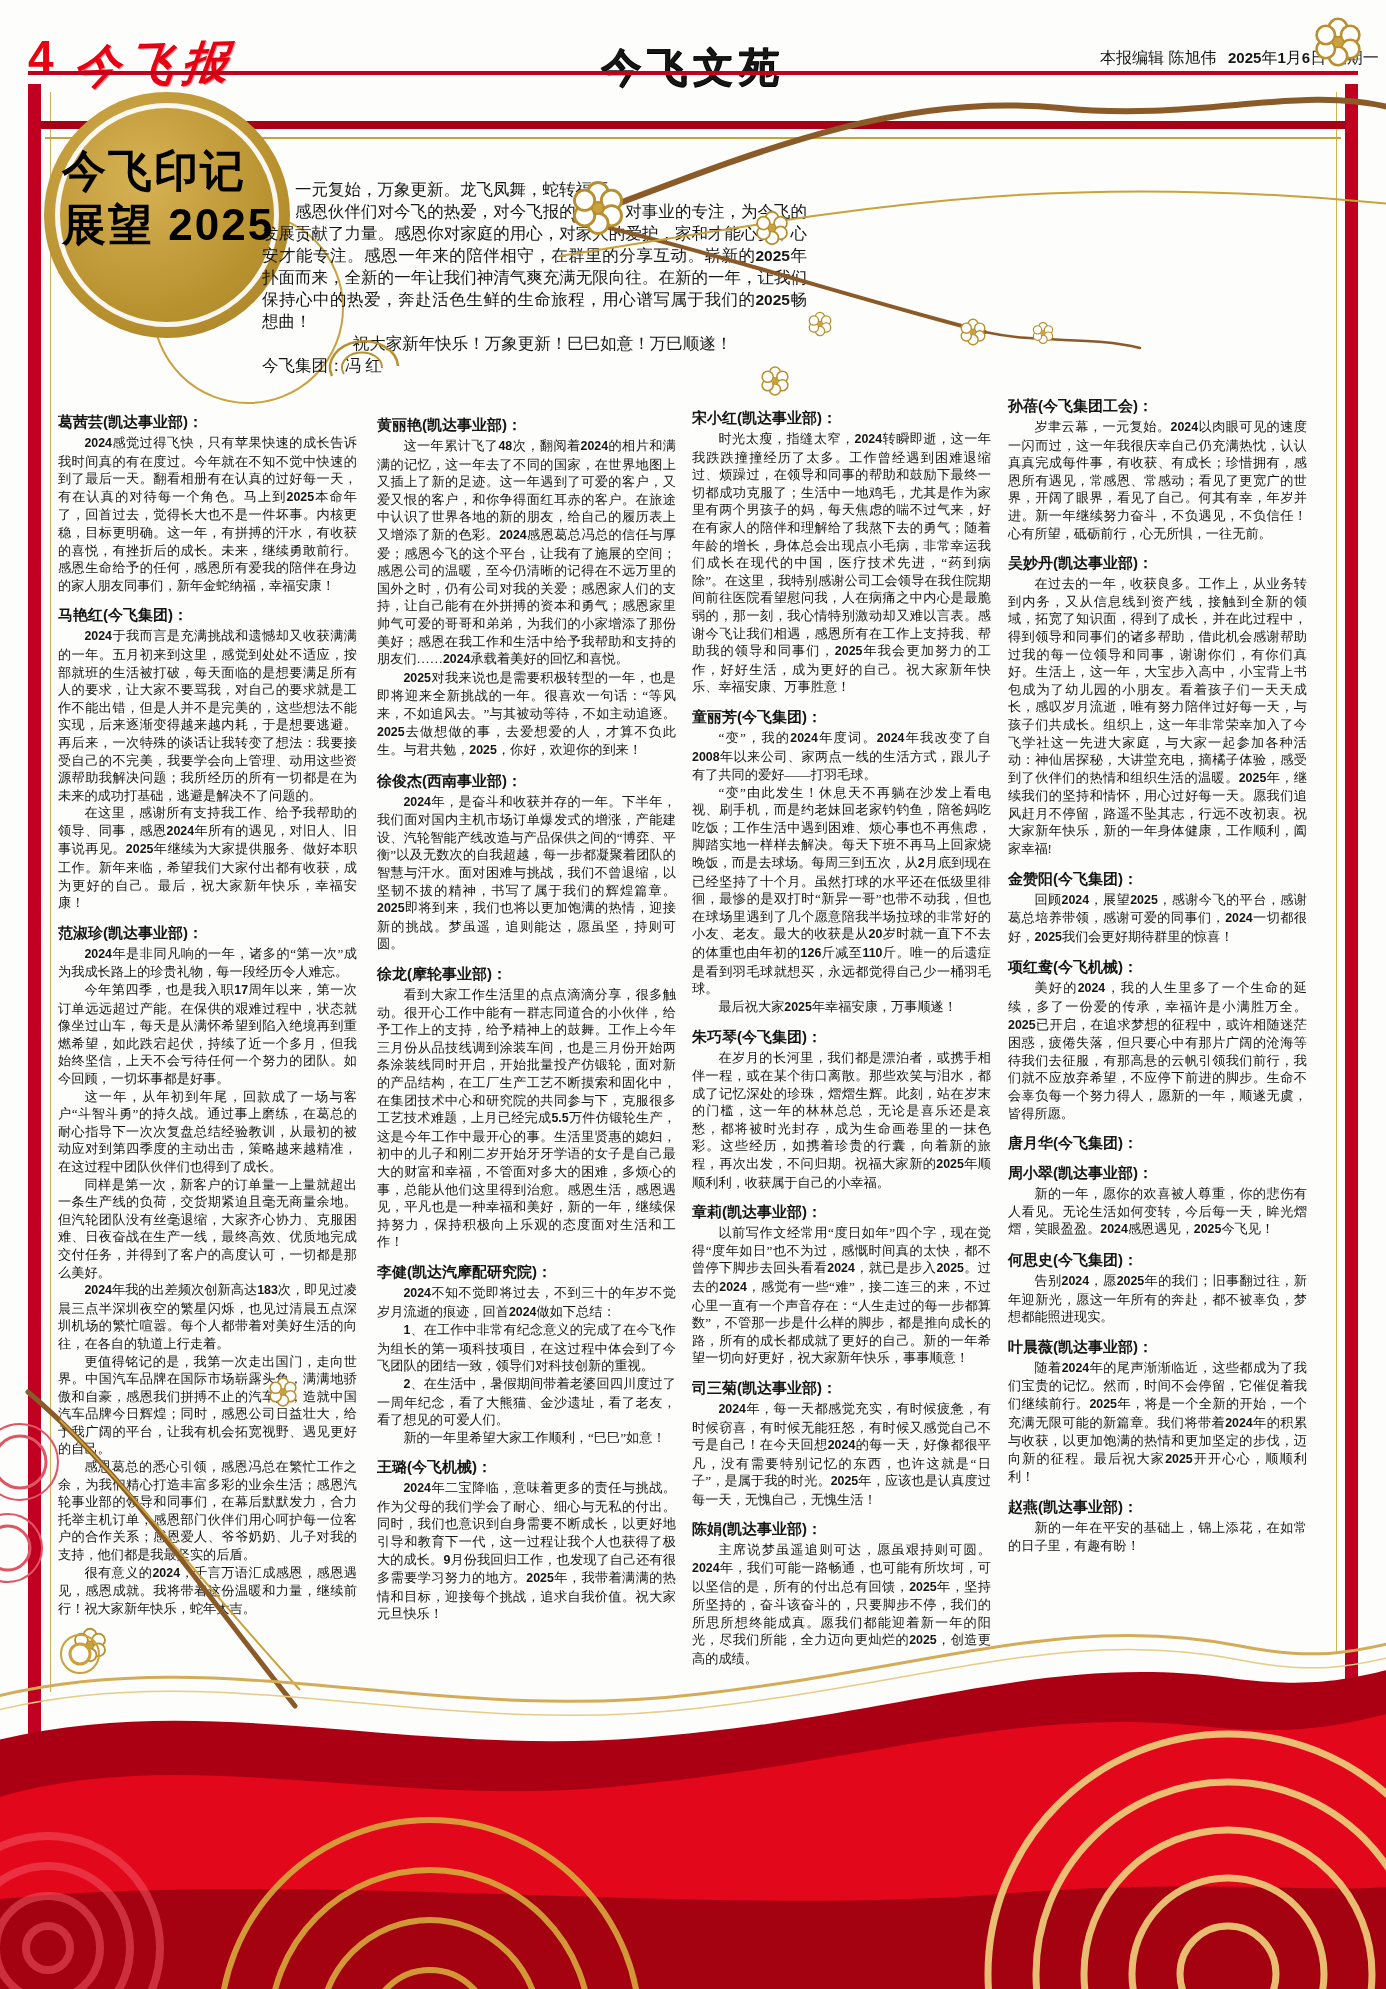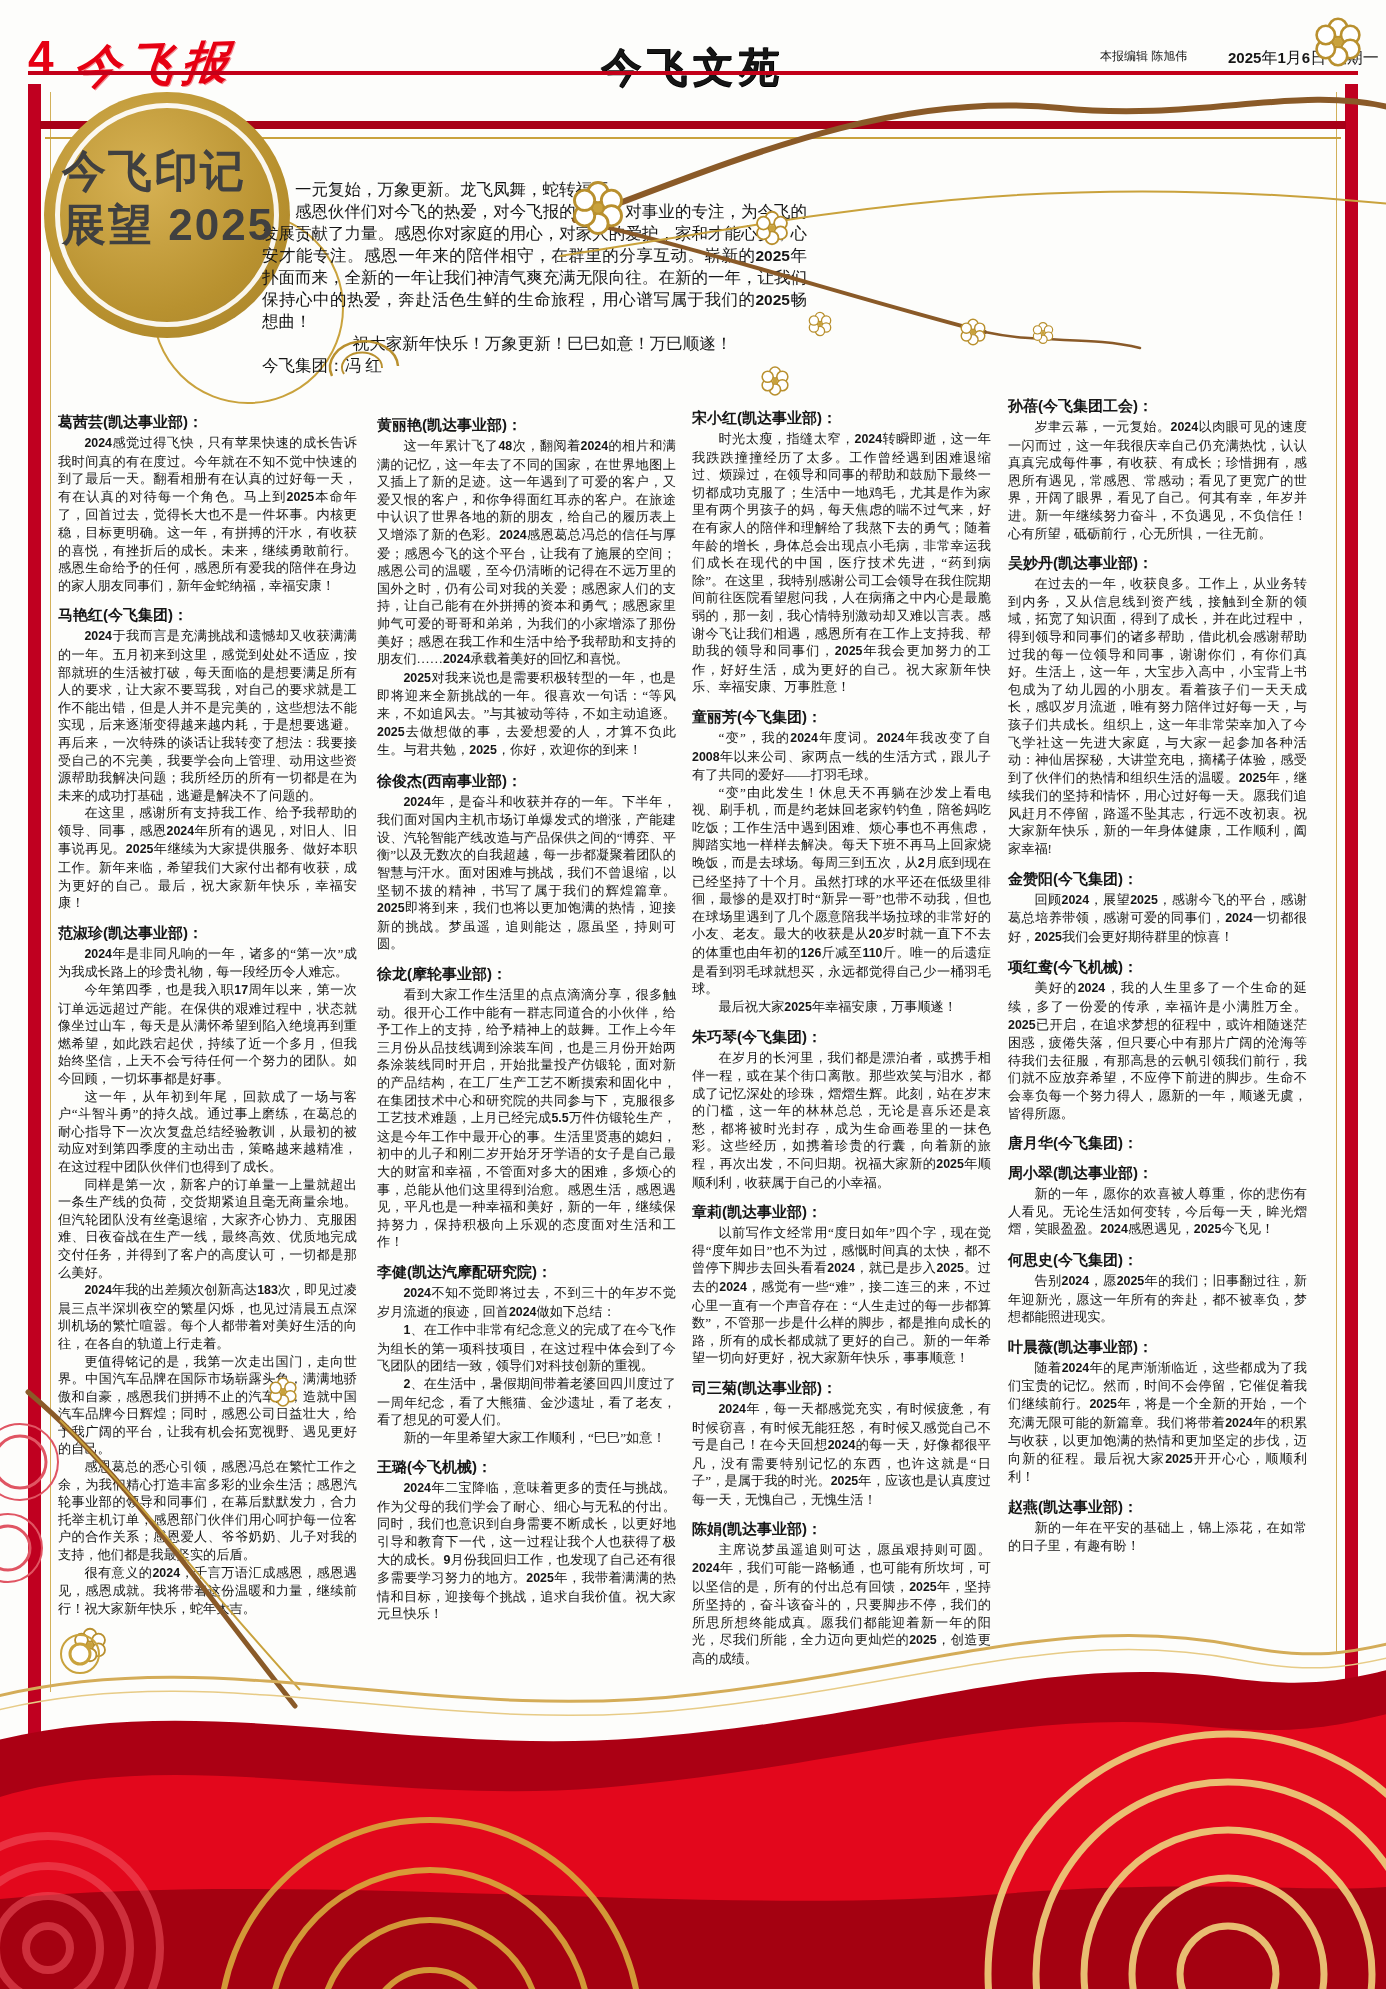--- a/index.html
+++ b/index.html
@@ -9,40 +9,40 @@
 
   
   .pagenum{position:absolute;left:28px;top:30px;font-size:46px;font-weight:800;color:#e60012;
            font-family:"Liberation Sans",sans-serif;}
   .masthead{position:absolute;left:74px;top:34px;font-size:46px;font-weight:800;color:#e60012;
             font-family:"DejaVu Serif",serif;font-style:italic;transform:skewX(-8deg) rotate(-2deg);
             letter-spacing:8px;text-shadow:1px 1px 0 rgba(230,0,18,.45);}
   .section-title{position:absolute;left:0;right:0;top:32px;text-align:center;font-size:40px;
             font-weight:900;letter-spacing:6px;font-family:"Liberation Sans",sans-serif;
             text-shadow:1px 0 0 #000,0 1px 0 #000;}
-  .editor{position:absolute;left:1100px;top:48px;font-size:12px;font-family:"Liberation Sans",sans-serif;}
+  .editor{position:absolute;left:1100px;top:48px;font-size:16px;font-family:"Liberation Sans",sans-serif;}
   .pagedate{position:absolute;left:1228px;top:48px;font-size:16px;font-family:"Liberation Sans",sans-serif;}
   .rule-top{position:absolute;left:28px;top:71px;width:1330px;height:4px;background:#c30019;}
 
   
   .bar-left{position:absolute;left:28px;top:84px;width:13px;height:1712px;background:#c00020;}
   .bar-right{position:absolute;left:1345px;top:84px;width:13px;height:1640px;background:#c00020;}
   .hair-left{position:absolute;left:50px;top:92px;width:1px;height:1600px;background:#d2b05a;}
   .hair-right{position:absolute;left:1336px;top:92px;width:1px;height:1560px;background:#d2b05a;}
 
   
   .feature-stripe{position:absolute;left:40px;top:121px;width:1306px;height:8px;background:#a80017;}
   .feature-goldline{position:absolute;left:45px;top:137px;width:1296px;height:2px;background:#c9a23c;}
   .moon-arc{position:absolute;left:152px;top:212px;width:188px;height:188px;border-radius:50%;
             border:2px solid #c9a23c;}
   .moon{position:absolute;left:44px;top:92px;width:246px;height:246px;border-radius:50%;
         background:radial-gradient(circle at 40% 35%,#d7b254,#b8912f 62%,#a5802a);}
   .moon::after{content:"";position:absolute;inset:11px;border-radius:50%;
         border:5px solid rgba(255,255,255,.92);}
-  .feature-title{position:absolute;left:62px;top:144px;z-index:3;color:#404040;
+  .feature-title{position:absolute;left:62px;top:144px;z-index:3;color:#000000;
         font-family:"Liberation Sans",sans-serif;font-weight:800;font-size:44px;line-height:54px;
         letter-spacing:2px;}
   .intro{position:absolute;left:262px;top:152px;width:545px;font-size:16.5px;line-height:22px;z-index:2;margin-top:27px;}
   .intro p{margin:0;}
   .intro-open{text-indent:2em;}
   .intro-body{text-indent:2em;text-align:justify;}
   .intro-wish{text-indent:5.5em;}
   .intro-sign{padding-right:96px;}
 
   

